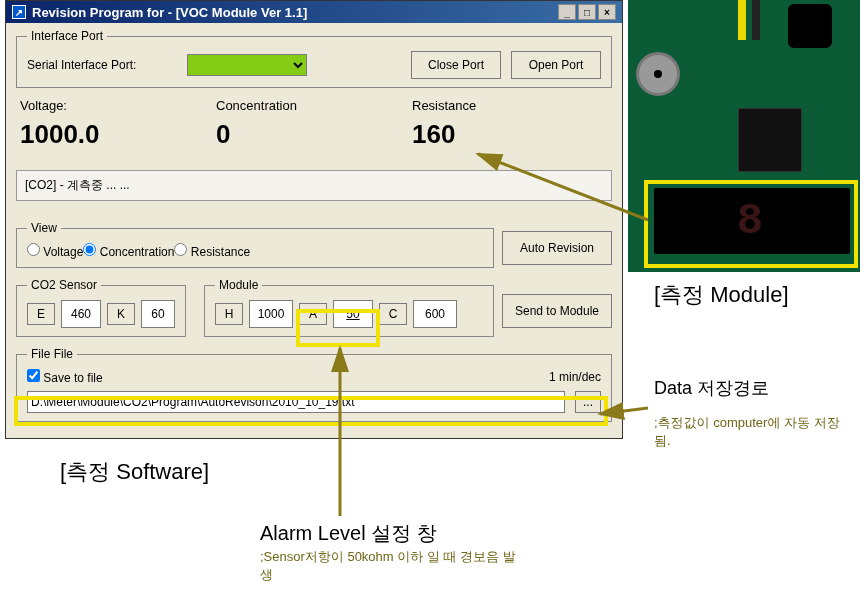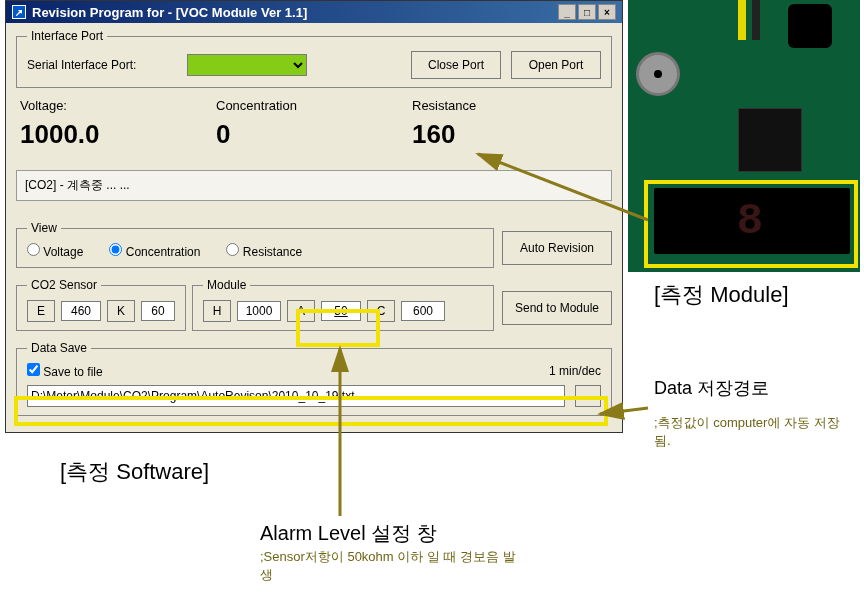--- a/index.html
+++ b/index.html
@@ -74,38 +74,38 @@
   height: 28px;
   padding: 2px 6px;
   min-width: 90px;
 }
 .btn-sm { height: 22px; min-width: 28px; padding: 0 4px; }
 .txtbox {
   font-family: inherit;
   font-size: 12px;
   background: #fff;
   border: 1px solid #7b7b7b;
-  height: 20px;
+  height: 28px;
   padding: 1px 3px;
   text-align: center;
 }
 .readings { display: flex; padding: 4px 4px 20px; }
 .reading-col { flex: 1; }
 .reading-label { font-size: 13px; margin-bottom: 6px; }
 .reading-value { font-size: 26px; font-weight: bold; }
 
 .status-box {
   border: 1px solid #999;
   background: #f4f3ee;
   padding: 6px 8px;
   font-size: 12px;
   margin-bottom: 6px;
 }
 .view-row { display: flex; align-items: center; justify-content: space-between; margin-top: 20px; }
-.radios { display: flex; gap: 26px; align-items: center; }
+.radios { display: flex; align-items: center; }
 .sensor-row { display: flex; gap: 6px; align-items: center; }
 
 .hl { border: 4px solid #f2e200; position: absolute; pointer-events: none; }
 .hl1 { left: 296px; top: 309px; width: 84px; height: 38px; }
 .hl2 { left: 14px; top: 396px; width: 594px; height: 30px; }
 .hl3 { left: 644px; top: 180px; width: 214px; height: 88px; }
 
 .annotation {
   position: absolute;
   color: #000000;
@@ -234,21 +234,21 @@
         <div class="radios">
           <label><input type="radio" name="view" style=""> <span>Voltage</span></label>
           <label><input type="radio" name="view" checked="" style=""> <span>Concentration</span></label>
           <label><input type="radio" name="view" style=""> <span>Resistance</span></label>
         </div>
       </fieldset>
       <button class="btn" style="min-width:110px;height:34px">Auto Revision</button>
     </div>
 
     <div class="view-row" style="margin-top:4px">
-      <fieldset style="margin-right:6px">
+      <fieldset style="margin-right:18px">
         <legend>CO2 Sensor</legend>
         <div class="sensor-row">
           <button class="btn btn-sm">E</button>
           <input class="txtbox" style="width: 40px;" value="460">
           <button class="btn btn-sm">K</button>
           <input class="txtbox" style="width: 34px;" value="60">
         </div>
       </fieldset>
       <fieldset style="flex:1;margin-right:8px">
         <legend>Module</legend>
@@ -258,21 +258,21 @@
           <button class="btn btn-sm">A</button>
           <input class="txtbox" style="width: 40px; text-decoration: underline;" value="50">
           <button class="btn btn-sm">C</button>
           <input class="txtbox" style="width: 44px;" value="600">
         </div>
       </fieldset>
       <button class="btn" style="min-width:110px;height:34px">Send to Module</button>
     </div>
 
     <fieldset style="margin-top:4px">
-      <legend>Data Save</legend>
+      <legend>File File</legend>
       <div class="row" style="justify-content:space-between;margin-bottom:6px">
         <label><input type="checkbox" checked="" style=""> <span>Save to file</span></label>
         <span>1 min/dec</span>
       </div>
       <div class="row">
         <input class="txtbox" style="flex: 1 1 0%; text-align: left; height: 22px;" value="D:\Meter\Module\CO2\Program\AutoRevison\2010_10_19.txt">
         <button class="btn btn-sm" style="min-width:26px">...</button>
       </div>
     </fieldset>
   </div>

